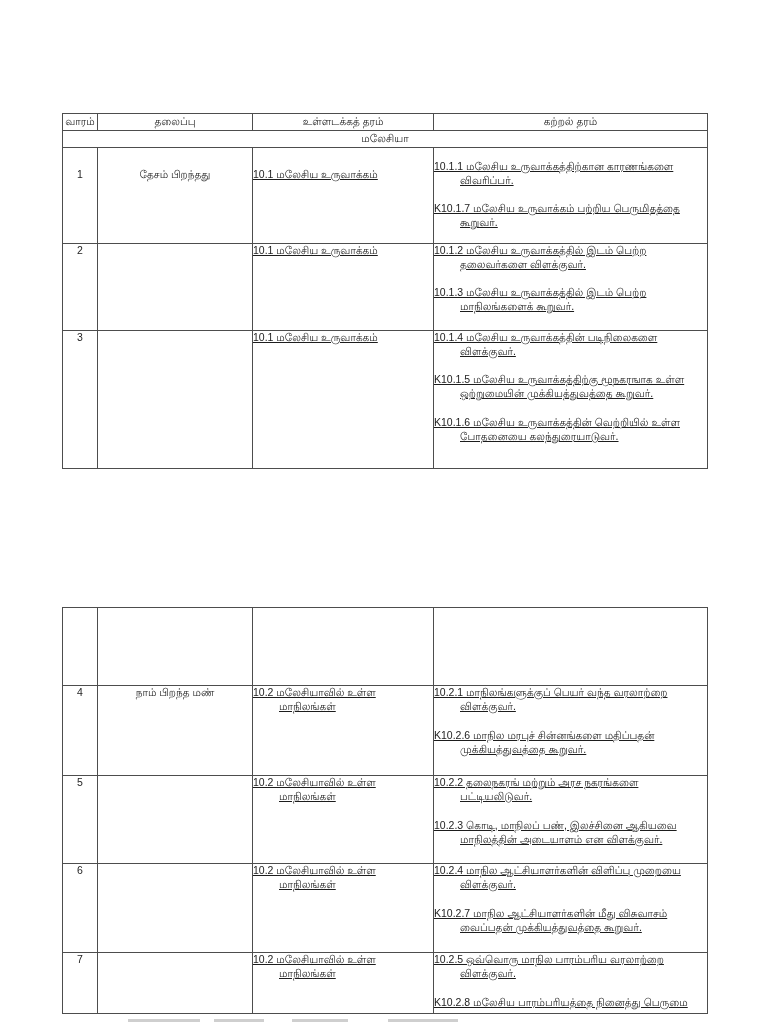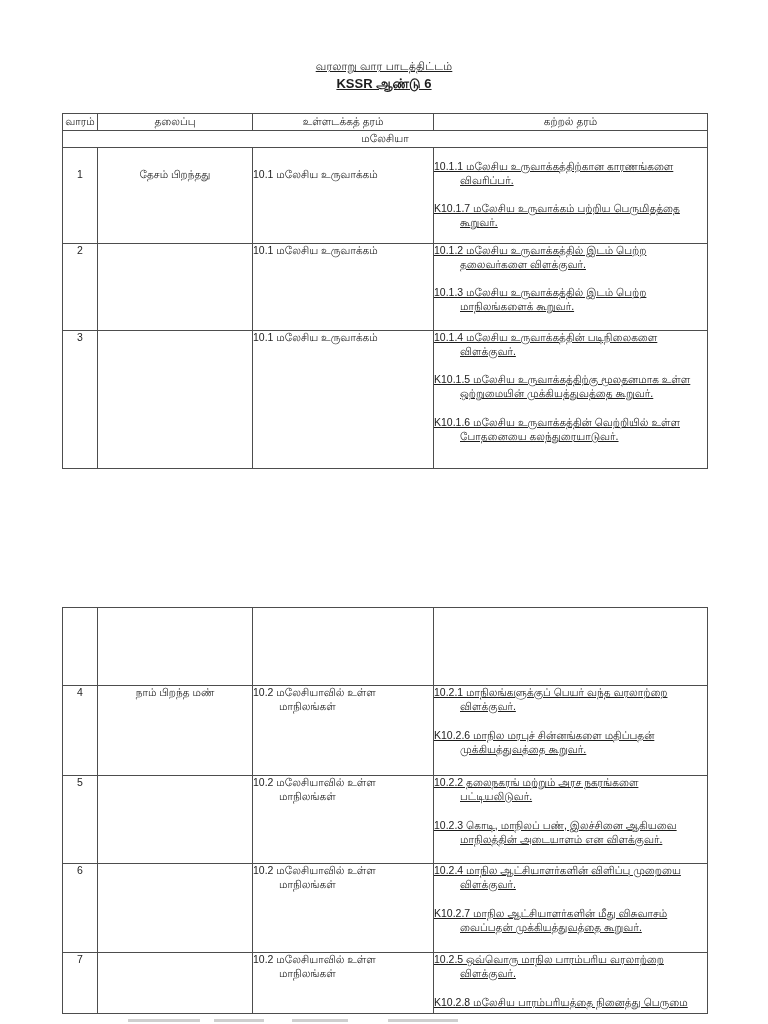--- a/index.html
+++ b/index.html
@@ -66,21 +66,21 @@
   tr.s-hdr { height:14px; }
   tr.hdr th, tr.s-hdr td {
     text-align:center;
     vertical-align:middle;
     font-size:10.5px;
     padding:1px 2px;
   }
 
   td.week  { text-align:center; padding-top:10px; }
   td.topic { text-align:center; padding-top:10px;margin-top:29px; }
-  td.cs    { padding:10px 12px 6px 14px; }
+  td.cs    { padding:10px 12px 6px 14px;text-decoration:underline; }
   td.ls    { padding:8px 8px 6px 9px; }
 
   tr.r-tall td.week, tr.r-tall td.topic, tr.r-tall td.cs { padding-top:20px; }
   tr.r-tall td.ls { padding-top:12px; }
 
   .hang {
     padding-left:26px;
     text-indent:-26px;
   }
   .ls-item { margin:0;text-decoration:underline; }
@@ -96,24 +96,20 @@
   .frag-1 { left:128px; width:72px; }
   .frag-2 { left:214px; width:50px; }
   .frag-3 { left:292px; width:56px; }
   .frag-4 { left:388px; width:70px; }
 </style>
 </head>
 <body>
 
 <div class="page">
 
-  <div class="doc-title">
-    <div class="line1">வரலாறு வார பாடத்திட்டம்</div>
-    <div class="line2">KSSR ஆண்டு 6</div>
-  </div>
 
   <div class="tbl-wrap first">
     <table class="plan">
       <colgroup>
           <col class="c-week">
           <col class="c-topic">
           <col class="c-cs">
           <col class="c-ls">
         </colgroup>
       <tbody>
@@ -152,21 +148,21 @@
       </tr>
 
       <tr style="height:138px;">
         <td class="week">3</td>
         <td class="topic"></td>
         <td class="cs">
           <div class="hang">10.1 மலேசிய உருவாக்கம்</div>
         </td>
         <td class="ls">
           <p class="ls-item hang">10.1.4 மலேசிய உருவாக்கத்தின் படிநிலைகளை விளக்குவர்.</p>
-          <p class="ls-item hang">K10.1.5 மலேசிய உருவாக்கத்திற்கு மூலதனமாக உள்ள ஒற்றுமையின் முக்கியத்துவத்தை கூறுவர்.</p>
+          <p class="ls-item hang">K10.1.5 மலேசிய உருவாக்கத்திற்கு மூநகரஙாக உள்ள ஒற்றுமையின் முக்கியத்துவத்தை கூறுவர்.</p>
           <p class="ls-item hang">K10.1.6 மலேசிய உருவாக்கத்தின் வெற்றியில் உள்ள போதனையை கலந்துரையாடுவர்.</p>
         </td>
       </tr>
     </tbody>
       </table>
   </div>
 
   <div class="tbl-wrap second">
     <table class="plan">
       <colgroup>

